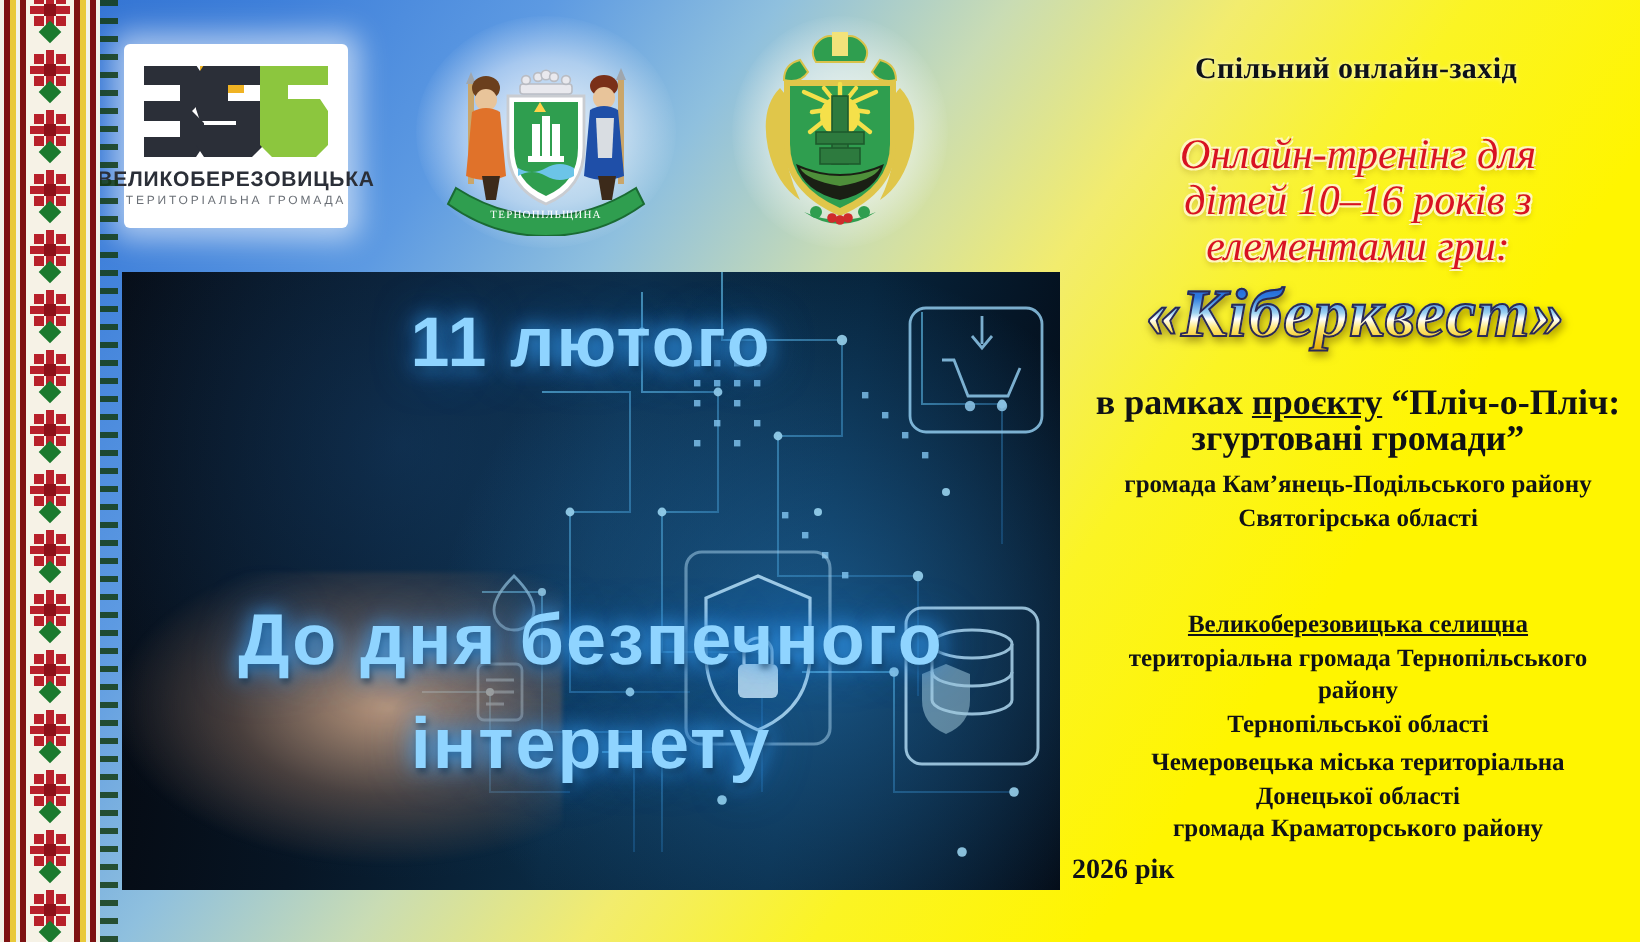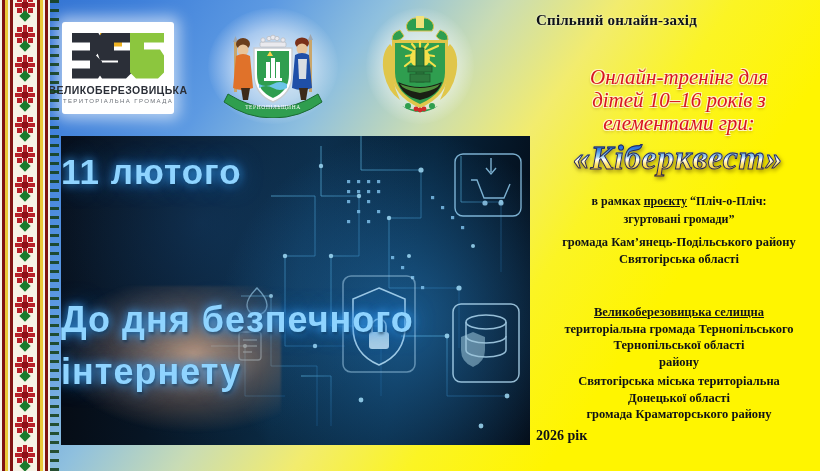--- a/index.html
+++ b/index.html
@@ -108,34 +108,34 @@
       radial-gradient(circle at 30% 28%, rgba(30,90,150,.35) 0%, rgba(5,15,35,0) 55%),
       linear-gradient(100deg,#05070d 0%, #071524 26%, #0a2942 50%, #07243c 72%, #030811 100%);
   }
   .circuit{ position:absolute; inset:0; opacity:.85; }
   .hand{
     position:absolute; left:-10px; top:150px; width:230px; height:150px;
     background:radial-gradient(ellipse at 62% 45%, rgba(215,170,135,.85) 0%, rgba(150,110,85,.45) 38%, rgba(40,28,22,0) 68%);
     filter:blur(1px);
   }
   .photo-text{
-    position:absolute; left:0; right:0; z-index:5;
+    position:absolute; left:0; right:0; text-align:center; z-index:5;
     font-family:"Liberation Sans", sans-serif; font-weight:bold;
     color:#8fd4ff;
     text-shadow:0 0 10px rgba(60,170,255,.9), 0 0 22px rgba(30,120,220,.8), 1px 2px 3px rgba(0,0,0,.6);
     letter-spacing:1px;
   }
   .photo-text.l1{ top:16px; font-size:35px; }
   .photo-text.l2{ top:163px; font-size:36px; }
   .photo-text.l3{ top:215px; font-size:36px; }
 
   
   .rcol{ position:absolute; left:536px; top:0; width:284px; height:471px; z-index:5; }
   .t-header{
-    position:absolute; top:12px; left:0; width:284px; text-align:left;
+    position:absolute; top:27px; left:0; width:284px; text-align:center;
     font-family:"Liberation Serif", serif; font-weight:bold; font-size:15px;
     color:#0e1118; letter-spacing:.2px;
     text-shadow:0 0 2px rgba(255,255,255,.85);
   }
   .t-red{
     position:absolute; top:66px; left:4px; width:278px; text-align:center;
     font-family:"Liberation Serif", serif; font-weight:normal; font-style:italic;
     font-size:21px; line-height:23px; color:#d81222;
     text-shadow:
       -1px -1px 0 #fff7c0, 1px -1px 0 #fff7c0,
@@ -146,21 +146,21 @@
     position:absolute; top:139px; left:0; width:284px; text-align:center;
     font-family:"Liberation Serif", serif; font-weight:bold; font-style:italic;
     font-size:34px; line-height:38px; letter-spacing:.5px;
     background:linear-gradient(to bottom, #1b4fd0 0%, #2f7de0 26%, #9fd3f2 46%, #ffffff 54%, #ffe873 66%, #f0c020 84%, #e0a800 100%);
     -webkit-background-clip:text; background-clip:text; color:transparent;
     -webkit-text-stroke:1px #2a2a55;
     filter:drop-shadow(1px 2px 2px rgba(90,70,0,.55));
   }
   .t-proj{
     position:absolute; top:192px; left:6px; width:274px; text-align:center;
-    font-family:"Liberation Serif", serif; font-weight:bold; font-size:12px;
+    font-family:"Liberation Serif", serif; font-weight:bold; font-size:18px;
     line-height:18px; color:#101216;
   }
   .t-proj u{ text-decoration:underline; }
   .t-block{
     position:absolute; left:10px; width:266px; text-align:center;
     font-family:"Liberation Serif", serif; font-weight:bold; font-size:12.5px;
     line-height:16.5px; color:#101216;
   }
   .t-block u{ text-decoration:underline; }
   .b1{ top:234px; }
@@ -605,26 +605,26 @@
     </div>
 
     <div class="t-block b1">
       <div>громада Кам’янець-Подільського району</div>
       <div>Святогірська області</div>
     </div>
 
     <div class="t-block b2">
       <u>Великоберезовицька селищна</u>
       <div>територіальна громада Тернопільського</div>
+      <div>району</div>
       <div>Тернопільської області</div>
-      <div>району</div>
     </div>
 
     <div class="t-block b3">
-      <div>Святогірська міська територіальна</div>
+      <div>Чемеровецька міська територіальна</div>
       <div>Донецької області</div>
       <div>громада Краматорського району</div>
     </div>
 
     <div class="t-year">2026 рік</div>
   </div>
 
 </div>
 
 </body></html>

